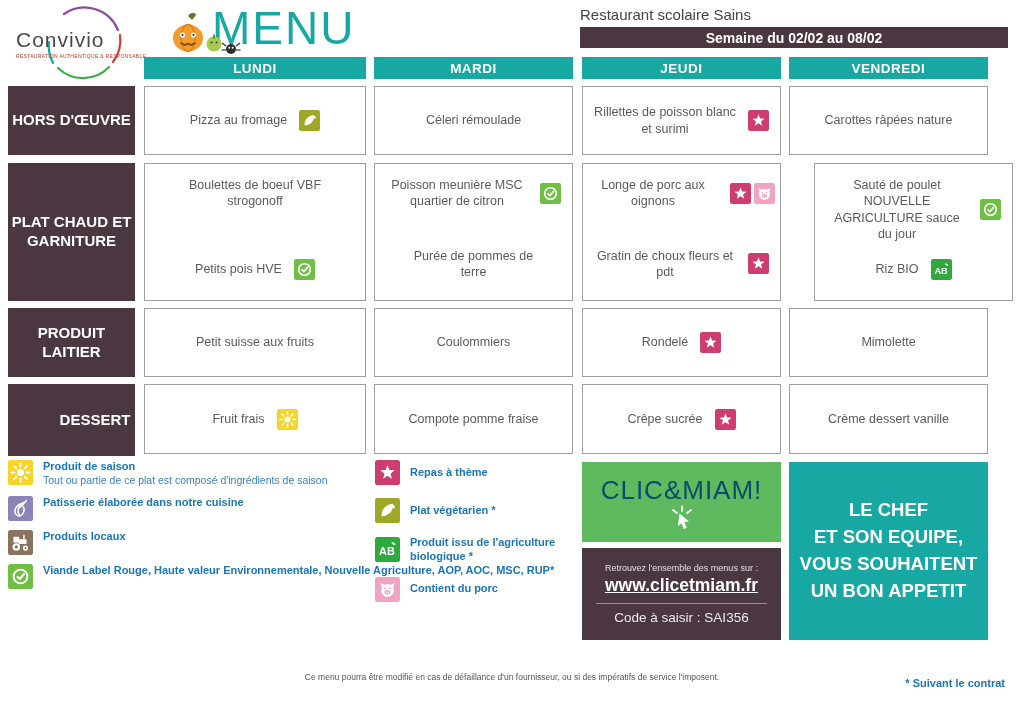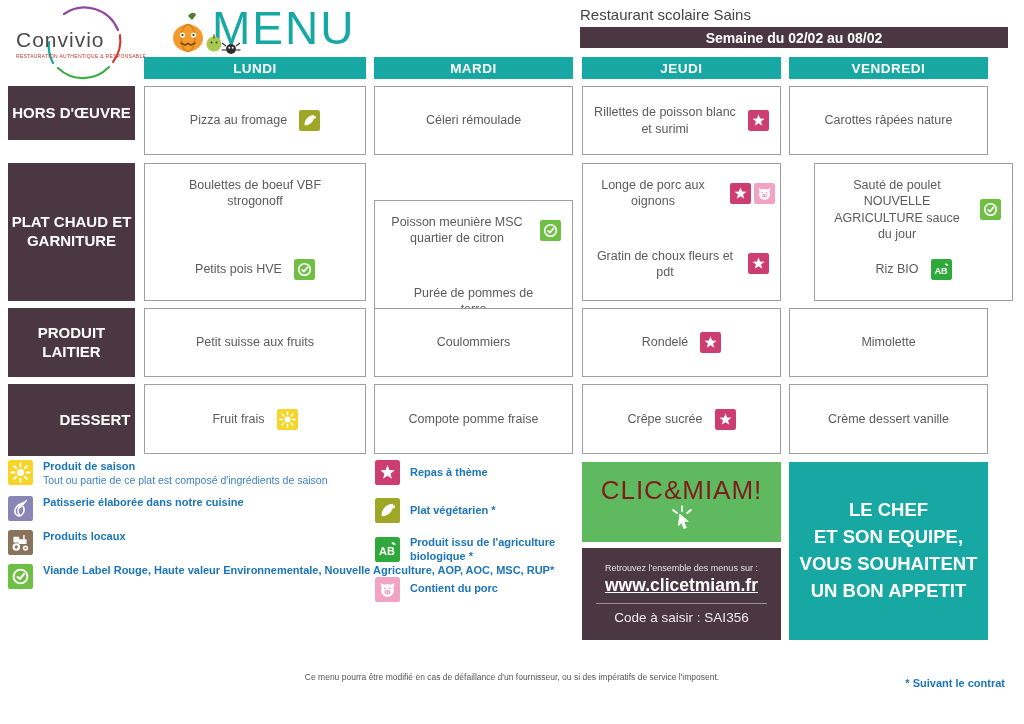--- a/index.html
+++ b/index.html
@@ -39,21 +39,21 @@
   #legend-right{left:375px;width:218px;}
   .legend-item{display:flex;gap:10px;margin-bottom:9px;align-items:flex-start;}
   #legend-right .legend-item{margin-bottom:13px;align-items:center;}
   .legend-text{color:#1b75bc;}
   .legend-title{font-weight:bold;font-size:11px;line-height:1.25;}
   .legend-subtitle{font-size:10.5px;color:#3c82c4;line-height:1.25;}
 
   
   .clicmiam-box{position:absolute;left:582px;top:462px;width:199px;height:80px;background:#5fb95f;
                 display:flex;flex-direction:column;align-items:center;justify-content:center;}
-  .clicmiam-text{color:#7f1d1d;font-size:26px;letter-spacing:1px;line-height:1;margin-top:4px;}
+  .clicmiam-text{color:#0c4a6e;font-size:26px;letter-spacing:1px;line-height:1;margin-top:4px;}
   .code-box{position:absolute;left:582px;top:548px;width:199px;height:92px;background:#4a3742;
             display:flex;flex-direction:column;align-items:center;justify-content:center;}
   .code-small{color:#e8dfe4;font-size:9px;}
   .code-url{color:#fff;font-size:17.5px;font-weight:bold;text-decoration:underline;margin-top:2px;cursor:pointer;}
   .code-divider{width:86%;border-top:1px solid rgba(255,255,255,.45);margin:7px 0 6px;}
   .code-code{color:#f0e9ed;font-size:13.5px;}
   .chef-box{position:absolute;left:789px;top:462px;width:199px;height:178px;background:#18a8a3;
             display:flex;flex-direction:column;align-items:center;justify-content:center;
             color:#fff;font-weight:bold;font-size:18.5px;line-height:1.45;text-align:center;}
 
@@ -107,21 +107,21 @@
   </div>
 
   <div class="restaurant-name">Restaurant scolaire Sains</div>
   <div class="week-banner">Semaine du 02/02 au 08/02</div>
 
   <div id="grid">
       <div class="day-header" style="left: 144px; width: 222px; top: 57px; height: 22px;">LUNDI</div>
       <div class="day-header" style="left: 374px; width: 199px; top: 57px; height: 22px;">MARDI</div>
       <div class="day-header" style="left: 582px; width: 199px; top: 57px; height: 22px;">JEUDI</div>
       <div class="day-header" style="left: 789px; width: 199px; top: 57px; height: 22px;">VENDREDI</div>
-      <div class="row-label" style="top: 86px; height: 54px;">HORS D'ŒUVRE</div>
+      <div class="row-label" style="top: 86px; height: 69px;">HORS D'ŒUVRE</div>
       <div class="cell" style="left: 144px; width: 222px; top: 86px; height: 69px;">
         <div class="dish">
           <span class="dish-text">Pizza au fromage</span>
           <span class="dish-icons">
             <svg class="chip" width="21" height="21" viewBox="0 0 24 24">
               <rect width="24" height="24" rx="2.5" fill="#9fa826"></rect>
               <path d="M6.2 17.4 C6.4 9.6 11.8 5.8 17.2 5.6 C18 12.2 12.8 17.8 6.2 17.4 Z" fill="#fff"></path>
               <circle cx="17.6" cy="8.4" r="1.6" fill="#fff"></circle>
             </svg>
           </span>
@@ -157,21 +157,21 @@
           <span class="dish-text">Petits pois HVE</span>
           <span class="dish-icons">
             <svg class="chip" width="21" height="21" viewBox="0 0 24 24">
               <rect width="24" height="24" rx="2.5" fill="#6fbf44"></rect>
               <circle cx="12" cy="12" r="6.6" stroke="#fff" stroke-width="1.9" fill="none"></circle>
               <path d="M9.2 12.4 L11.3 14.4 L15.4 9.6" stroke="#fff" stroke-width="1.9" fill="none" stroke-linecap="round" stroke-linejoin="round"></path>
             </svg>
           </span>
         </div>
       </div>
-      <div class="cell multi" style="left: 374px; width: 199px; top: 163px; height: 138px; margin-top: 37px;">
+      <div class="cell multi" style="left: 374px; width: 199px; top: 163px; height: 138px;">
         <div class="dish">
           <span class="dish-text">Poisson meunière MSC quartier de citron</span>
           <span class="dish-icons">
             <svg class="chip" width="21" height="21" viewBox="0 0 24 24">
               <rect width="24" height="24" rx="2.5" fill="#6fbf44"></rect>
               <circle cx="12" cy="12" r="6.6" stroke="#fff" stroke-width="1.9" fill="none"></circle>
               <path d="M9.2 12.4 L11.3 14.4 L15.4 9.6" stroke="#fff" stroke-width="1.9" fill="none" stroke-linecap="round" stroke-linejoin="round"></path>
             </svg>
           </span>
         </div>

